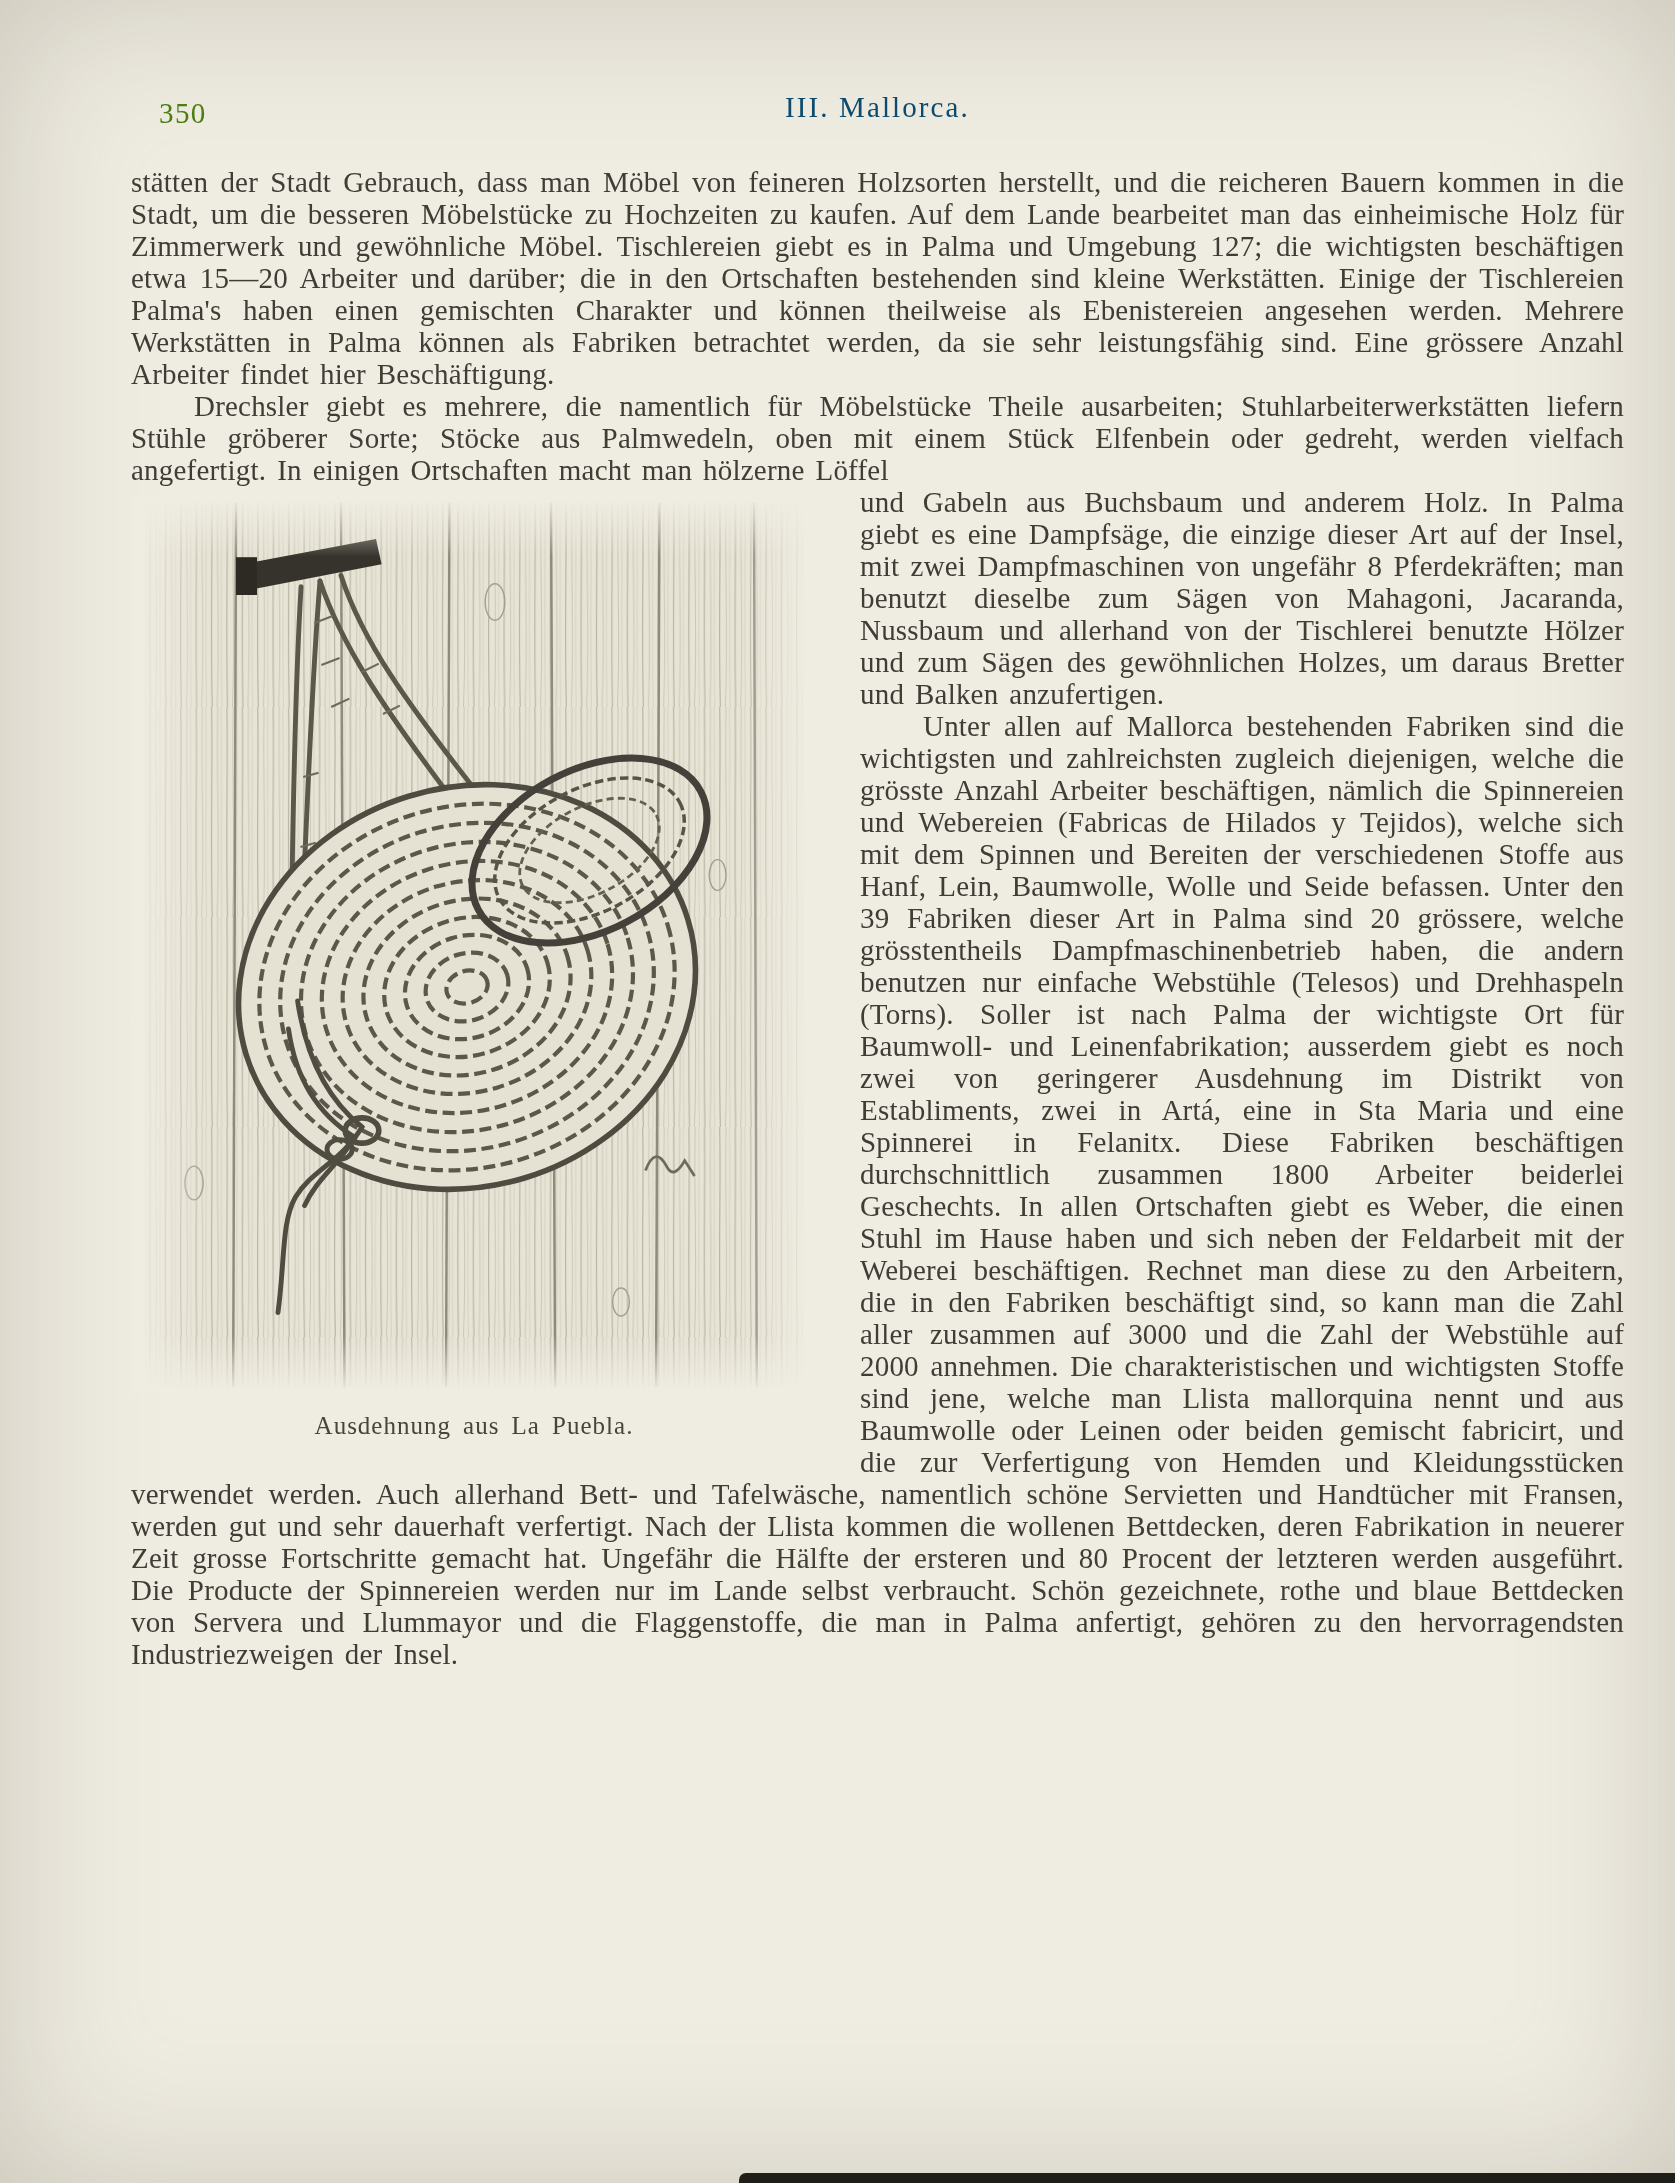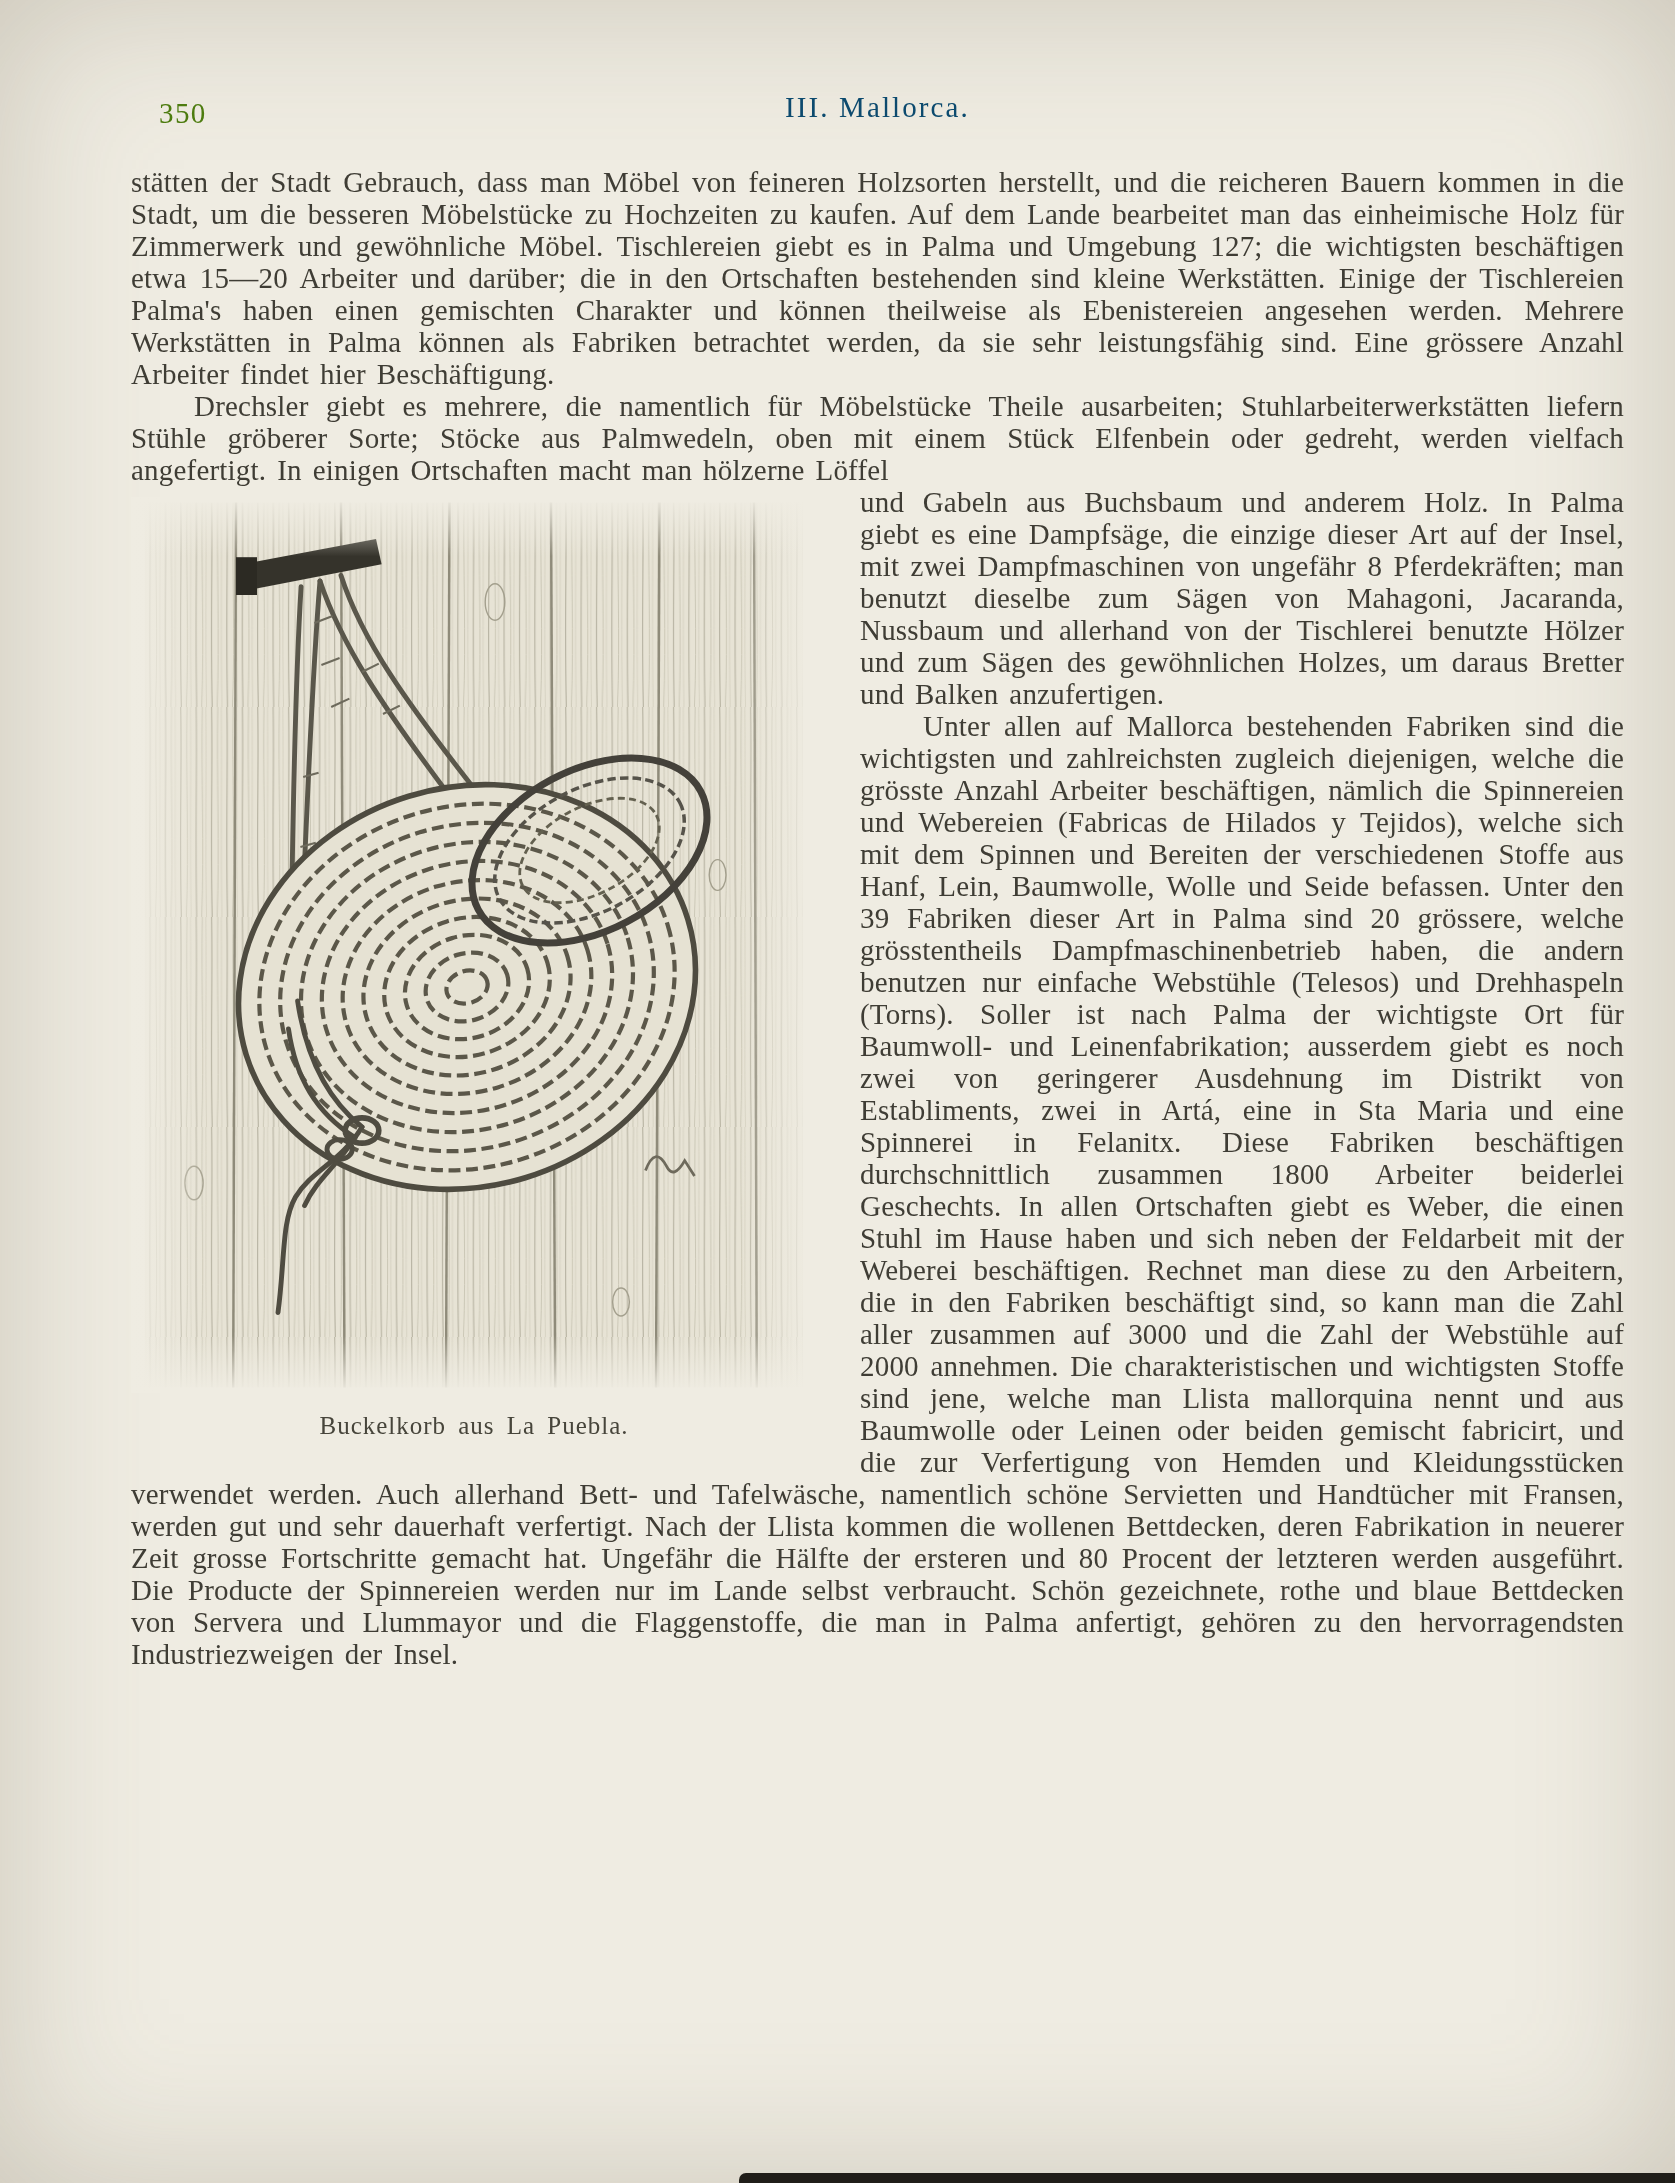--- a/index.html
+++ b/index.html
@@ -182,21 +182,21 @@
 
           <path d="M735,962 q14,-36 30,-6 q10,20 26,-8 l14,22" stroke="#6e6a5c" stroke-width="4" fill="none"></path>
 
           <g>
             <rect x="0" y="0" width="110" height="1280" fill="url(#fadeL)"></rect>
             <rect x="870" y="0" width="110" height="1280" fill="url(#fadeR)"></rect>
             <rect x="0" y="0" width="980" height="85" fill="url(#fadeT)"></rect>
             <rect x="0" y="1198" width="980" height="82" fill="url(#fadeB)"></rect>
           </g>
         </svg>
-        <figcaption>Buckelkorb aus La Puebla.</figcaption>
+        <figcaption>Ausdehnung aus La Puebla.</figcaption>
       </figure>
 
       <p>und Gabeln aus Buchsbaum und anderem Holz.  In Palma giebt es eine Dampfsäge, die einzige dieser Art auf der Insel, mit zwei Dampfmaschinen von ungefähr 8 Pferdekräften; man benutzt dieselbe zum Sägen von Mahagoni, Jacaranda, Nussbaum und allerhand von der Tischlerei benutzte Hölzer und zum Sägen des gewöhnlichen Holzes, um daraus Bretter und Balken anzufertigen.</p>
       <p class="indent">Unter allen auf Mallorca bestehenden Fabriken sind die wichtigsten und zahlreichsten zugleich diejenigen, welche die grösste Anzahl Arbeiter beschäftigen, nämlich die Spinnereien und Webereien (Fabricas de Hilados y Tejidos), welche sich mit dem Spinnen und Bereiten der verschiedenen Stoffe aus Hanf, Lein, Baumwolle, Wolle und Seide befassen.  Unter den 39 Fabriken dieser Art in Palma sind 20 grössere, welche grösstentheils Dampfmaschinenbetrieb haben, die andern benutzen nur einfache Webstühle (Telesos) und Drehhaspeln (Torns).  Soller ist nach Palma der wichtigste Ort für Baumwoll- und Leinenfabrikation; ausserdem giebt es noch zwei von geringerer Ausdehnung im Distrikt von Establiments, zwei in Artá, eine in Sta Maria und eine Spinnerei in Felanitx.  Diese Fabriken beschäftigen durchschnittlich zusammen 1800 Arbeiter beiderlei Geschechts.  In allen Ortschaften giebt es Weber, die einen Stuhl im Hause haben und sich neben der Feldarbeit mit der Weberei beschäftigen.  Rechnet man diese zu den Arbeitern, die in den Fabriken beschäftigt sind, so kann man die Zahl aller zusammen auf 3000 und die Zahl der Webstühle auf 2000 annehmen.  Die charakteristischen und wichtigsten Stoffe sind jene, welche man Llista mallorquina nennt und aus Baumwolle oder Leinen oder beiden gemischt fabricirt, und die zur Verfertigung von Hemden und Kleidungsstücken verwendet werden.  Auch allerhand Bett- und Tafelwäsche, namentlich schöne Servietten und Handtücher mit Fransen, werden gut und sehr dauerhaft verfertigt.  Nach der Llista kommen die wollenen Bettdecken, deren Fabrikation in neuerer Zeit grosse Fortschritte gemacht hat.  Ungefähr die Hälfte der ersteren und 80 Procent der letzteren werden ausgeführt.  Die Producte der Spinnereien werden nur im Lande selbst verbraucht.  Schön gezeichnete, rothe und blaue Bettdecken von Servera und Llummayor und die Flaggenstoffe, die man in Palma anfertigt, gehören zu den hervorragendsten Industriezweigen der Insel.</p>
     </div>
 
   </div>
 
   <div class="scan-edge"></div>
 </div>

